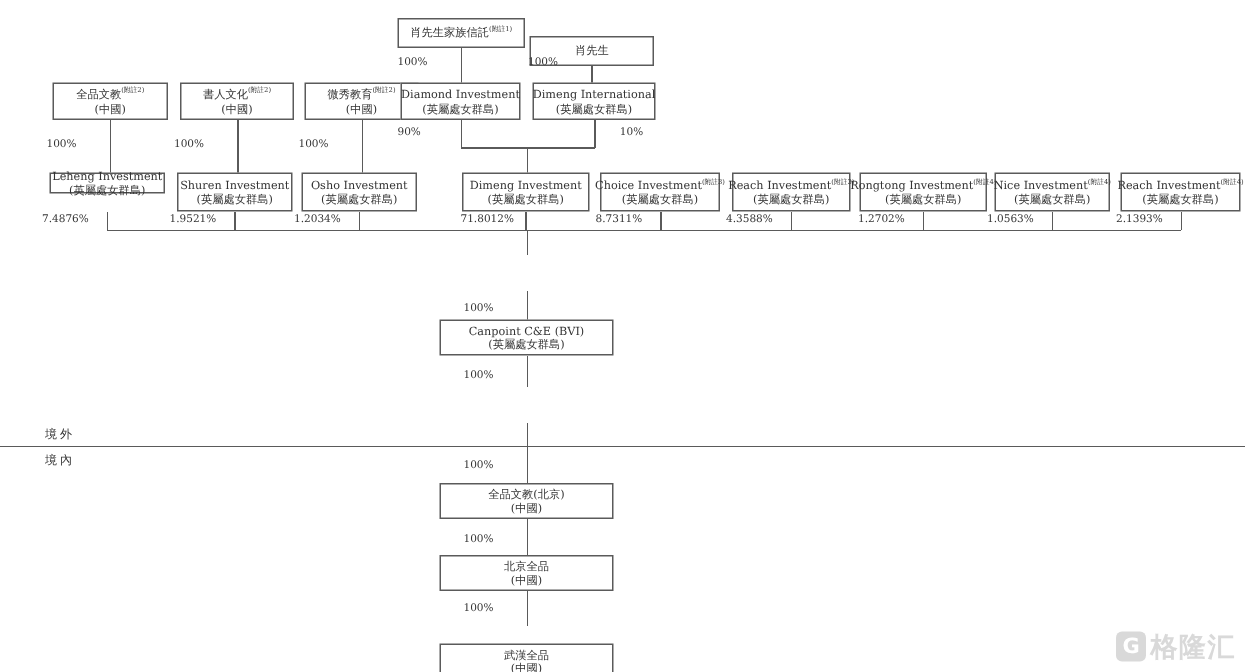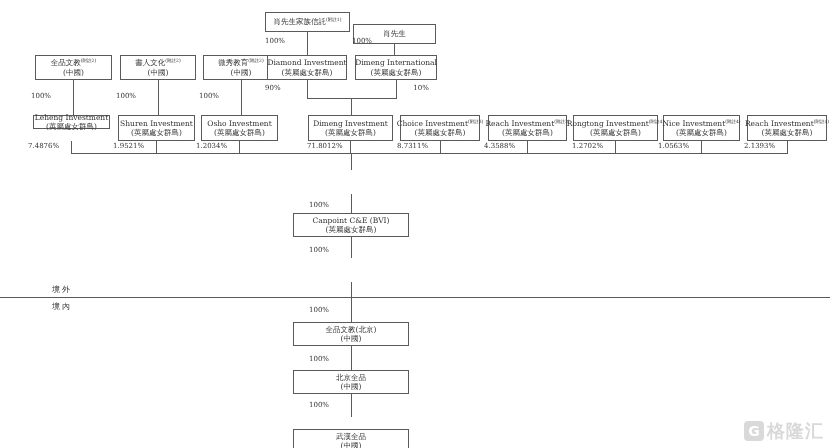--- a/index.html
+++ b/index.html
@@ -11,21 +11,21 @@
   .node {
     position:absolute; box-sizing:border-box; border:1px solid #5a5a5a; background:#ffffff;
     display:flex; flex-direction:column; align-items:center; justify-content:center;
     text-align:center; font-size:7.5px; line-height:1.25; white-space:nowrap;
   }
   .node sup { font-size:4.5px; vertical-align:super; line-height:1; }
   .pct {
     position:absolute; width:40px; font-size:7px; text-align:left; white-space:nowrap; color:#333333;
   }
   .pct.left { text-align:center; }
-  .region { position:absolute; font-size:8px; color:#333333; letter-spacing:2px;margin-left:22px; }
+  .region { position:absolute; font-size:8px; color:#333333; letter-spacing:2px; }
   .wm { position:absolute; left:744px; top:419px; display:flex; align-items:center; gap:3px; }
   .wm-logo {
     width:20px; height:20px; border-radius:4px; background:#d9d9d9; color:#ffffff;
     font-weight:bold; font-size:14px; display:flex; align-items:center; justify-content:center;
     font-family:"DejaVu Sans","Liberation Sans",sans-serif;
   }
   .wm-text {
     color:#d9d9d9; font-size:18px; font-weight:bold; letter-spacing:1px;
     font-family:"DejaVu Sans","Liberation Sans",sans-serif;
   }

